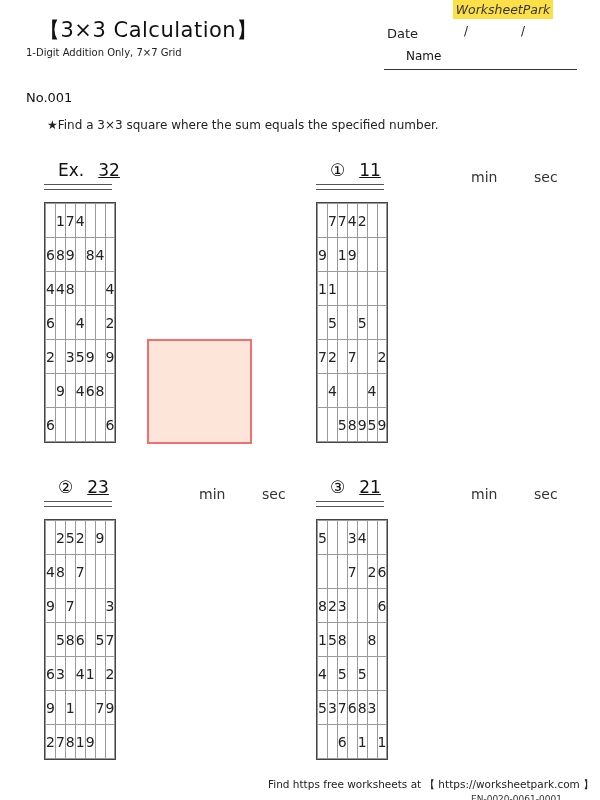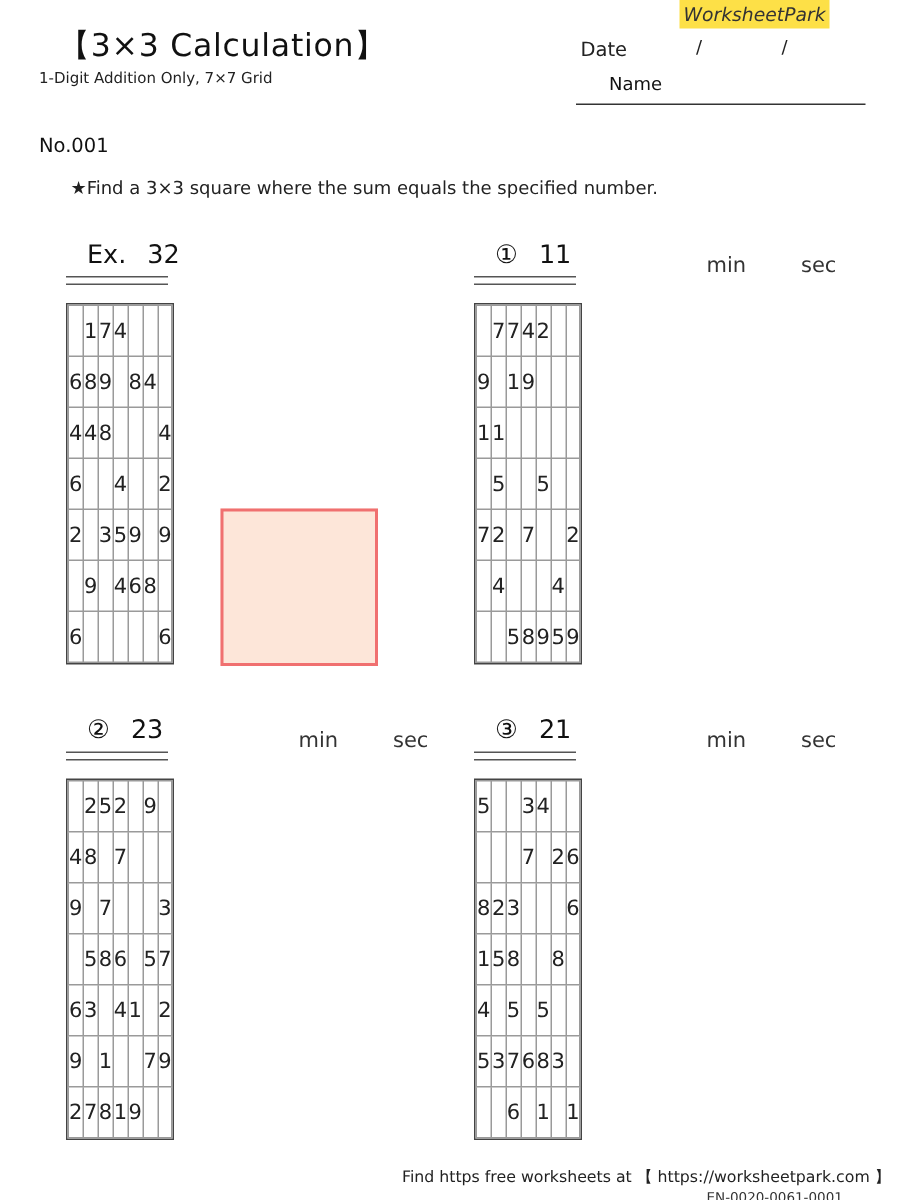--- a/index.html
+++ b/index.html
@@ -14,21 +14,21 @@
   .brand { left: 453px; top: 0; width: 100px; height: 19px; background: #fde047; font-size: 12.5px; text-align: center; line-height: 19px; color: #333; font-style: italic; }
   .date-label { left: 387px; top: 26px; font-size: 13px; color: #222; }
   .slash1 { left: 464px; top: 24px; font-size: 12px; }
   .slash2 { left: 521px; top: 24px; font-size: 12px; }
   .name-label { left: 386px; top: 49px; font-size: 12px; color: #111; margin-left: 20px; }
   .name-line { left: 384px; top: 69px; width: 193px; height: 1px; background: #333; }
   .instr { left: 47px; top: 118px; font-size: 12px; color: #222; text-align: center; }
 
   .ptitle { font-size: 17px; color: #111; }
   .ptitle .lbl { display: inline-block; margin-left: 12px; }
-  .ptitle .tgt { display: inline-block; margin-left: 14px; }
+  .ptitle .tgt { display: inline-block; margin-left: 14px; text-decoration: underline; }
   .dbl { height: 4px; border-top: 1.5px solid #555; border-bottom: 1.5px solid #555; }
   .unit { font-size: 14px; color: #333; }
 
   .grid {
     position: absolute; border: 1.5px solid #444; border-collapse: collapse;
   }
   .grid table { border-collapse: collapse; }
   .grid td {
     width: 33px; height: 33px; border: 1px solid #9a9a9a; text-align: center; vertical-align: middle;
     font-size: 14px; color: #222; padding: 0;

